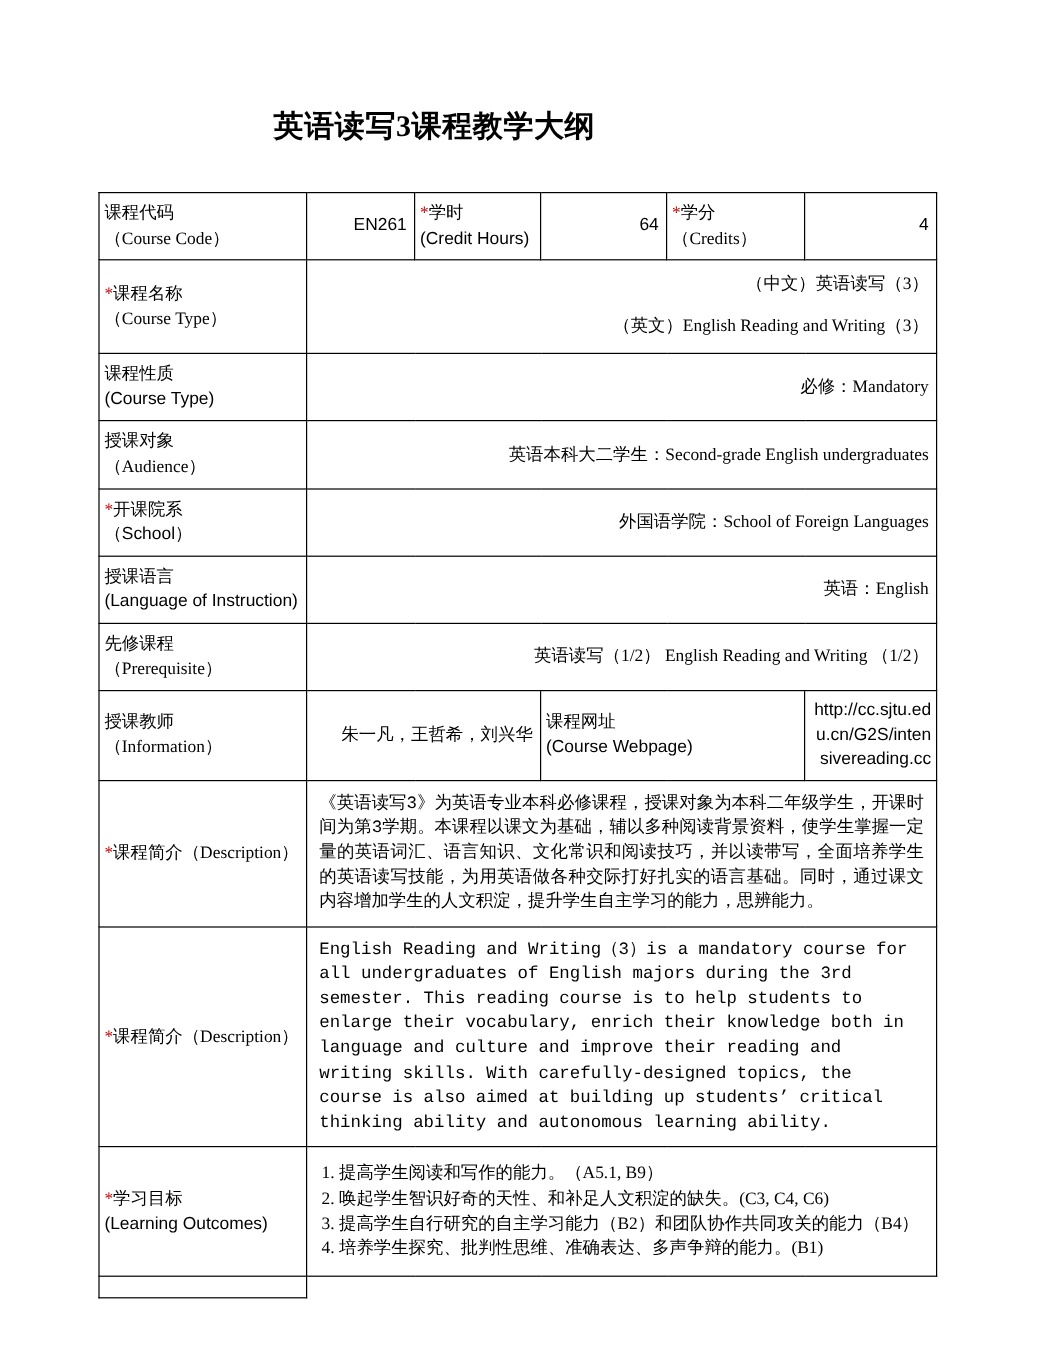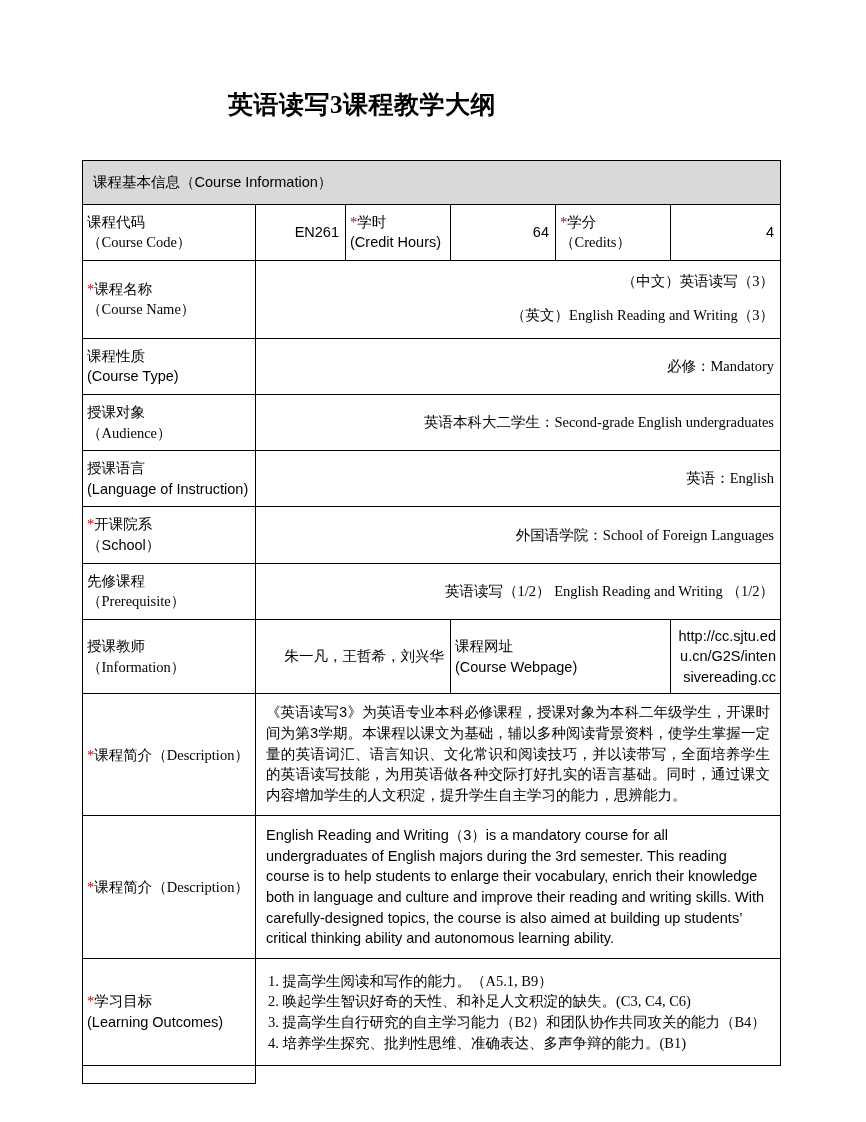--- a/index.html
+++ b/index.html
@@ -71,21 +71,21 @@
     padding: 9px 10px !important;
     line-height: 1.62;
     font-size: 14px;
     font-family: Liberation Mono, monospace;
   }
   .val-cn {
     text-align: justify;
     text-justify: inter-ideograph;
   }
   .en-body {
-    font-family: Liberation Sans, sans-serif;
+    font-family: Liberation Mono, monospace;
     font-size: 13.5px;
     line-height: 1.66;
   }
   .star {
     color: #c00000;
   }
   .url-cell {
     text-align: right;
     padding: 6px 4px !important;
     font-size: 13.5px;
@@ -122,23 +122,20 @@
     <colgroup>
       <col style="width:173px">
       <col style="width:90px">
       <col style="width:105px">
       <col style="width:105px">
       <col style="width:115px">
       <col style="width:110px">
     </colgroup>
     <tbody>
 
-      <tr>
-        <td class="sect-head" colspan="6">课程基本信息（Course Information）</td>
-      </tr>
 
       <tr>
         <td class="lbl">
           <span>课程代码</span><br>
           <span>（Course Code）</span>
         </td>
         <td class="val-c sans">EN261</td>
         <td class="lbl">
           <span class="star">*</span><span>学时</span><br>
           <span class="sans">(Credit Hours)</span>
@@ -147,21 +144,21 @@
         <td class="lbl">
           <span class="star">*</span><span>学分</span><br>
           <span>（Credits）</span>
         </td>
         <td class="val-c sans">4</td>
       </tr>
 
       <tr>
         <td class="lbl">
           <span class="star">*</span><span>课程名称</span><br>
-          <span>（Course Name）</span>
+          <span>（Course Type）</span>
         </td>
         <td class="val-c" colspan="5" style="padding:10px 6px 12px 6px !important;font-family:Liberation Serif, serif;">
           <div style="margin-bottom:14px;">（中文）英语读写（3）</div>
           <div>（英文）English Reading and Writing（3）</div>
         </td>
       </tr>
 
       <tr>
         <td class="lbl">
           <span>课程性质</span><br>
@@ -172,33 +169,33 @@
 
       <tr>
         <td class="lbl">
           <span>授课对象</span><br>
           <span>（Audience）</span>
         </td>
         <td class="val-c" colspan="5">英语本科大二学生：Second-grade English undergraduates</td>
       </tr>
 
       <tr>
+        <td class="lbl">
+          <span class="star">*</span><span>开课院系</span><br>
+          <span class="sans">（School）</span>
+        </td>
+        <td class="val-c" colspan="5">外国语学院：School of Foreign Languages</td>
+      </tr>
+
+      <tr>
         <td class="lbl lbl-sm">
           <span>授课语言</span><br>
           <span class="sans">(Language of Instruction)</span>
         </td>
         <td class="val-c" colspan="5">英语：English</td>
-      </tr>
-
-      <tr>
-        <td class="lbl">
-          <span class="star">*</span><span>开课院系</span><br>
-          <span class="sans">（School）</span>
-        </td>
-        <td class="val-c" colspan="5">外国语学院：School of Foreign Languages</td>
       </tr>
 
       <tr>
         <td class="lbl">
           <span>先修课程</span><br>
           <span>（Prerequisite）</span>
         </td>
         <td class="val-c" colspan="5">英语读写（1/2） English Reading and Writing （1/2）</td>
       </tr>
 

